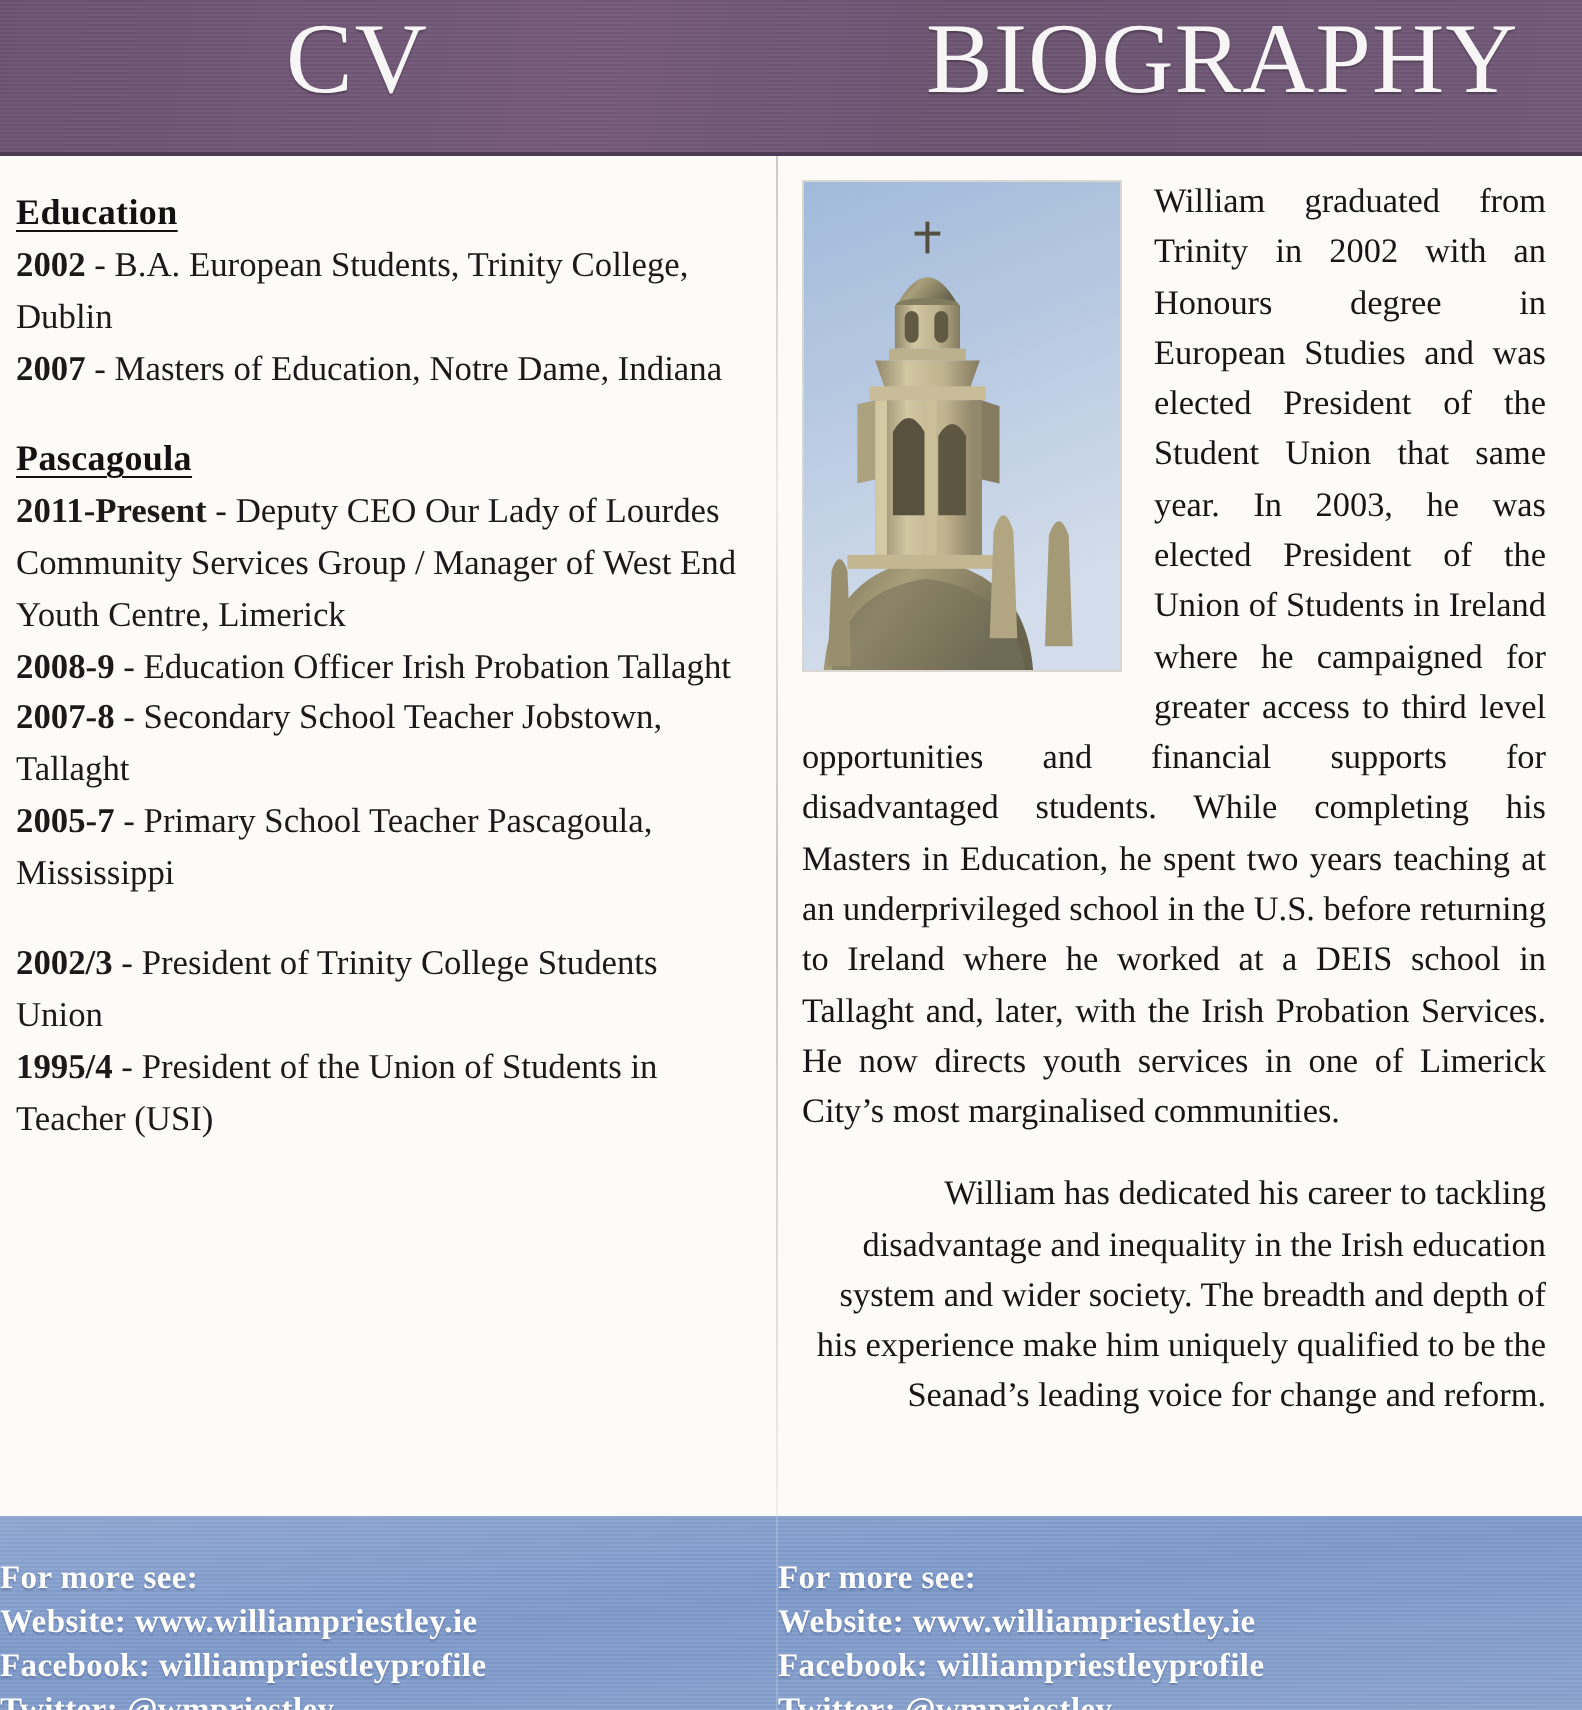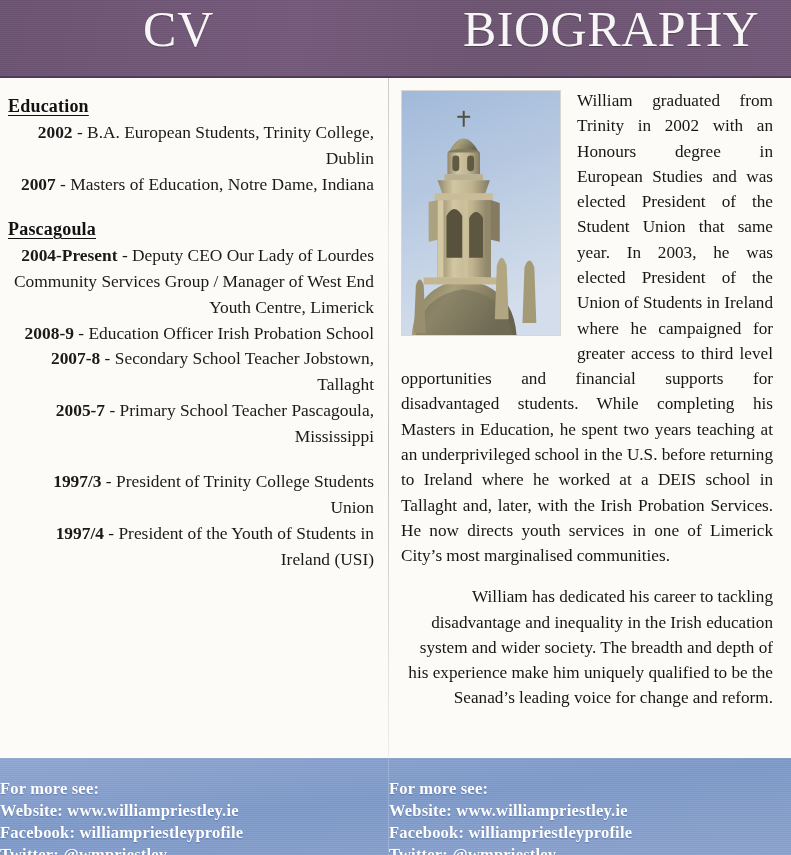--- a/index.html
+++ b/index.html
@@ -109,21 +109,21 @@
     letter-spacing: 0.2px;
   }
   .cv-heading.second {
     margin-top: 22px;
   }
   .cv-entry {
     font-size: 17.4px;
     line-height: 1.48;
     color: #1a1a1a;
     margin: 0;
-    text-align: right;
+    text-align: left;
   }
   .cv-entry .yr {
     font-weight: bold;
   }
   .cv-gap {
     height: 20px;
   }
 
   
   .panel-bio {
@@ -238,33 +238,33 @@
     <div class="panel-cv">
 
       <div class="cv-heading">Education</div>
 
       <p class="cv-entry"><span class="yr">2002</span><span> - </span><span>B.A. European Students, Trinity College, Dublin</span></p>
 
       <p class="cv-entry"><span class="yr">2007</span><span> - </span><span>Masters of Education, Notre Dame, Indiana</span></p>
 
       <div class="cv-heading second">Pascagoula</div>
 
-      <p class="cv-entry"><span class="yr">2004-Present</span><span> - </span><span>Deputy CEO Our Lady of Lourdes Community Services Group / Manager of West End Youth Centre, Limerick</span></p>
-
-      <p class="cv-entry"><span class="yr">2008-9</span><span> - </span><span>Education Officer Irish Probation School</span></p>
+      <p class="cv-entry"><span class="yr">2011-Present</span><span> - </span><span>Deputy CEO Our Lady of Lourdes Community Services Group / Manager of West End Youth Centre, Limerick</span></p>
+
+      <p class="cv-entry"><span class="yr">2008-9</span><span> - </span><span>Education Officer Irish Probation Tallaght</span></p>
 
       <p class="cv-entry"><span class="yr">2007-8</span><span> - </span><span>Secondary School Teacher Jobstown, Tallaght</span></p>
 
       <p class="cv-entry"><span class="yr">2005-7</span><span> - </span><span>Primary School Teacher Pascagoula, Mississippi</span></p>
 
       <div class="cv-gap"></div>
 
-      <p class="cv-entry"><span class="yr">1997/3</span><span> - </span><span>President of Trinity College Students Union</span></p>
-
-      <p class="cv-entry"><span class="yr">1997/4</span><span> - </span><span>President of the Youth of Students in Ireland (USI)</span></p>
+      <p class="cv-entry"><span class="yr">2002/3</span><span> - </span><span>President of Trinity College Students Union</span></p>
+
+      <p class="cv-entry"><span class="yr">1995/4</span><span> - </span><span>President of the Union of Students in Teacher (USI)</span></p>
 
     </div>
 
     <div class="panel-bio">
 
       <div class="bio-photo">
         <svg viewBox="0 0 160 246" preserveAspectRatio="none" aria-hidden="true">
           <defs>
             <linearGradient id="skyg" x1="0" y1="0" x2="0.25" y2="1">
               <stop offset="0%" stop-color="#9db6d9"></stop>

